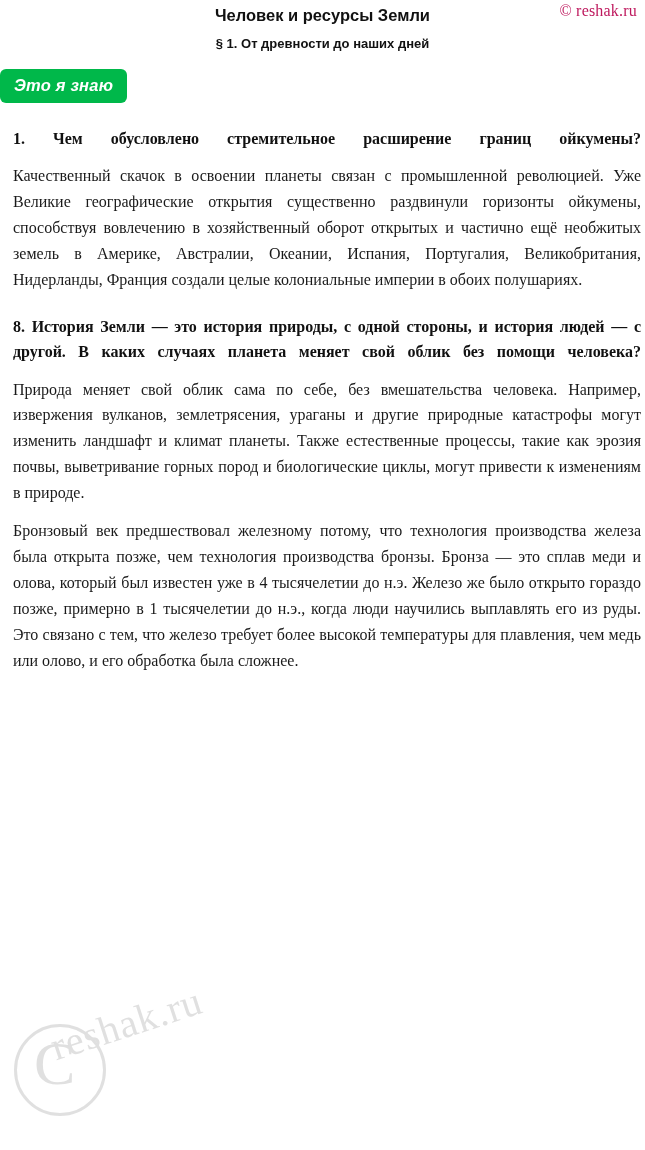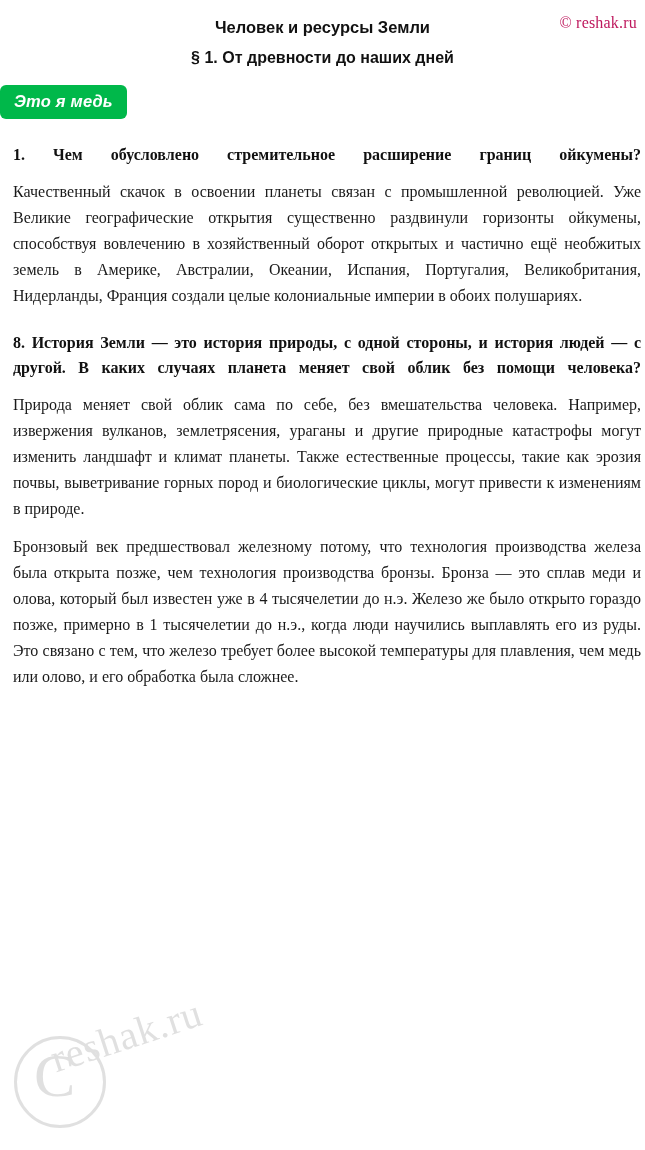--- a/index.html
+++ b/index.html
@@ -27,31 +27,30 @@
     top: 2px;
     right: 8px;
     font-family: "Liberation Serif", serif;
     font-size: 16px;
     color: #be185d;
     letter-spacing: 0.2px;
   }
   .title-block {
     text-align: center;
     padding-top: 4px;
-    margin-top: 12px;
   }
   .doc-title {
     font-size: 16.5px;
     font-weight: bold;
     color: #111111;
     margin: 0;
     line-height: 1.35;
   }
   .doc-subtitle {
-    font-size: 16px;
+    font-size: 13px;
     font-weight: bold;
     color: #111111;
     margin: 10px 0 0 0;
     line-height: 1.3;
   }
   .badge-wrap {
     padding: 16px 0 0 0;
   }
   .badge {
     display: inline-block;
@@ -134,21 +133,21 @@
 <div class="page">
 
   <div class="watermark-top">© reshak.ru</div>
 
   <div class="title-block">
     <h1 class="doc-title">Человек и ресурсы Земли</h1>
     <h2 class="doc-subtitle">§ 1. От древности до наших дней</h2>
   </div>
 
   <div class="badge-wrap">
-    <span class="badge" style="background: rgb(0, 184, 74);">Это я медь</span>
+    <span class="badge" style="background: rgb(0, 184, 74);">Это я знаю</span>
   </div>
 
   <div class="content">
 
     <p class="q first">1. Чем обусловлено стремительное расширение границ ойкумены?</p>
     <p class="a">Качественный скачок в освоении планеты связан с промышленной революцией. Уже Великие географические открытия существенно раздвинули горизонты ойкумены, способствуя вовлечению в хозяйственный оборот открытых и частично ещё необжитых земель в Америке, Австралии, Океании, Испания, Португалия, Великобритания, Нидерланды, Франция создали целые колониальные империи в обоих полушариях.</p>
 
     <p class="q">8. История Земли — это история природы, с одной стороны, и история людей — с другой. В каких случаях планета меняет свой облик без помощи человека?</p>
     <p class="a">Природа меняет свой облик сама по себе, без вмешательства человека. Например, извержения вулканов, землетрясения, ураганы и другие природные катастрофы могут изменить ландшафт и климат планеты. Также естественные процессы, такие как эрозия почвы, выветривание горных пород и биологические циклы, могут привести к изменениям в природе.</p>
 

